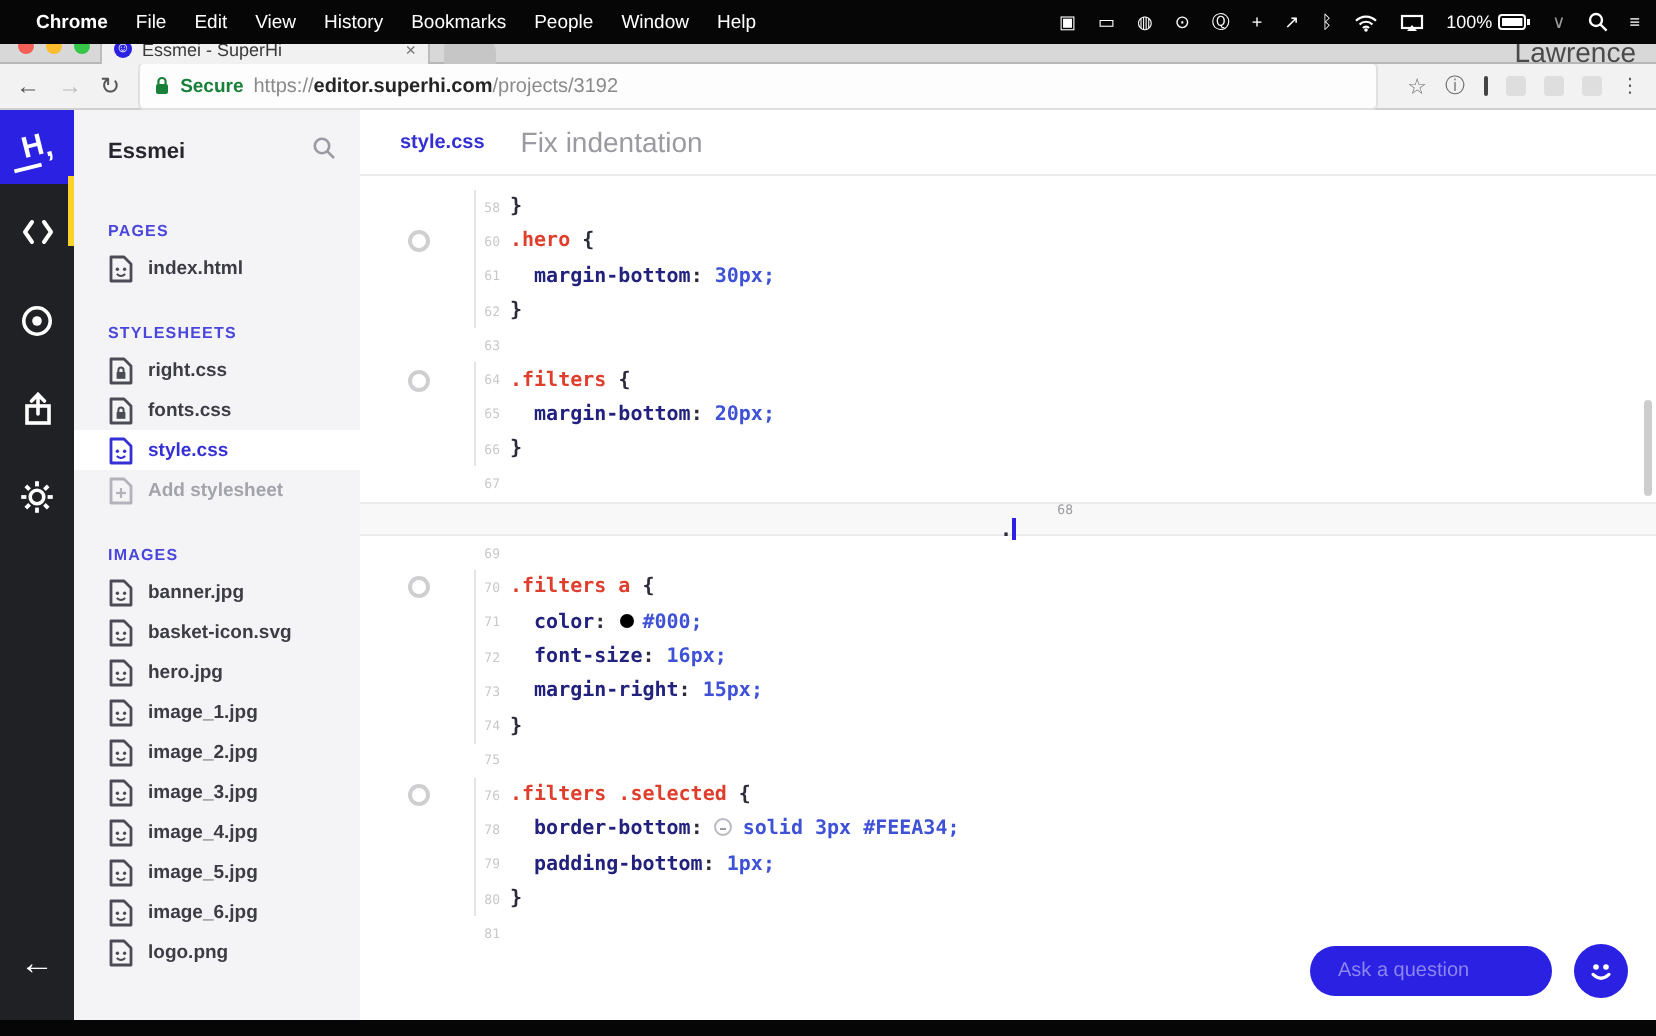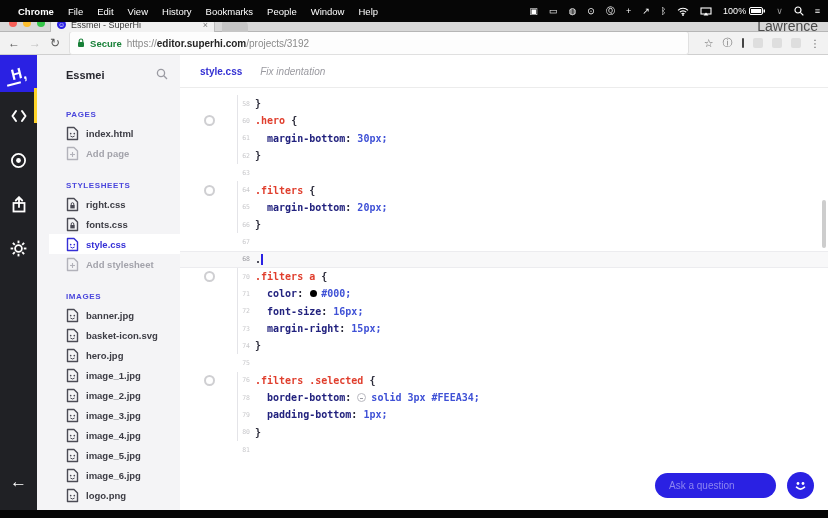--- a/index.html
+++ b/index.html
@@ -63,42 +63,42 @@
   .logo .hi { font-weight:bold; font-size:15px; transform:rotate(-14deg); letter-spacing:0; }
   .logo .slash { position:absolute; left:7px; bottom:7px; width:14px; height:2px; background:#fff;
     transform:rotate(-14deg); }
   .railicons { display:flex; flex-direction:column; align-items:center; padding-top:14px; gap:24px; }
   .ric { width:20px; height:20px; display:flex; align-items:center; justify-content:center; color:#fff; }
   .activebar { position:absolute; right:0; top:33px; width:3.5px; height:35px; background:#fdd32a; }
   .backarrow { position:absolute; left:0; width:37px; text-align:center; bottom:18px;
     color:#fff; font-size:17px; font-weight:bold; }
 
   .sidebar { width:143px; background:#f4f4f6; flex:none; overflow:hidden; position:relative;
-    font-size:9.5px;padding-left:12px; }
+    font-size:9.5px; }
   .sb-head { display:flex; align-items:center; justify-content:space-between; padding:13px 12px 10px 17px; }
   .sb-title { font-weight:bold; font-size:11px; color:#26262e; }
   .sb-section { margin-top:14px; }
   .sb-label { padding:4px 17px; font-size:8px; font-weight:bold; letter-spacing:.6px; color:#4a46dc; }
   .sb-item { display:flex; align-items:center; gap:7px; padding:3px 0 3px 17px; height:20px;
     color:#3c3c44; font-weight:bold; }
   .sb-item .docic { color:#4b4b55; display:flex; }
   .sb-item.add { color:#a3a3ab; font-weight:bold; }
   .sb-item.add .docic { color:#b2b2ba; }
   .sb-item.sel { background:#ffffff; color:#352fd6; }
   .sb-item.sel .docic { color:#352fd6; }
 
   .editor { flex:1; background:#fff; position:relative; overflow:hidden; }
   .ed-head { height:33px; border-bottom:1px solid #ececec; display:flex; align-items:center;
     padding-left:20px; gap:18px; }
   .ed-tab { font-size:10px; font-weight:bold; color:#3430d3; }
-  .ed-action { font-size:10px; color:#9a9aa0;font-style:italic; }
+  .ed-action { font-size:14px; color:#9a9aa0; }
   .code { position:relative; padding-top:7px; font-family:"DejaVu Sans Mono", monospace;
     font-size:10px; }
   .line { position:relative; height:17.3px; display:flex; align-items:center; white-space:pre; }
-  .line.hl { background:#f8f8f9; box-shadow: inset 0 1px 0 #ececef, inset 0 -1px 0 #ececef; }
+  .line.hl { background:#f8f8f9; box-shadow: inset 0 1px 0 #ececef, inset 0 -1px 0 #ececef; flex-direction: column; }
   .gut { width:75px; flex:none; text-align:right; padding-right:5px; font-size:6.5px;
     color:#c9c9cc; position:relative; }
   .line.hl .gut { color:#9a9aa0; }
   .marker { position:absolute; left:24px; top:50%; margin-top:-5.5px; width:11px; height:11px;
     border:2.5px solid #cfcfd2; border-radius:50%; }
   .guide { position:absolute; left:57px; top:0; bottom:0; border-left:1px solid #e4e4e8; }
   .ct { font-weight:bold; }
   .tk-s { color:#e03e2d; } .tk-b { color:#2b2b3a; } .tk-p { color:#22227e; }
   .tk-c { color:#2b2b3a; } .tk-v { color:#3f51d6; font-weight:bold; }
   .tk-e { color:#3f51d6; } .tk-t { color:#2b2b3a; }
@@ -282,30 +282,20 @@
               <span class="docic">
                 <svg width="13" height="15" viewBox="0 0 13 15">
                   <path d="M1.5 1.5 H8 L11.5 5 V13.5 H1.5 Z" fill="none" stroke="currentColor" stroke-width="1.4" stroke-linejoin="round"></path>
                   <circle cx="4.7" cy="7.6" r=".85" fill="currentColor"></circle>
                   <circle cx="8.3" cy="7.6" r=".85" fill="currentColor"></circle>
                   <path d="M4.4 10 Q6.5 12 8.6 10" fill="none" stroke="currentColor" stroke-width="1"></path>
                 </svg>
               </span>
               <span>index.html</span>
             </div>
-            <div class="sb-item add">
-              <span class="docic">
-                <svg width="13" height="15" viewBox="0 0 13 15">
-                  <path d="M1.5 1.5 H8 L11.5 5 V13.5 H1.5 Z" fill="none" stroke="currentColor" stroke-width="1.4" stroke-linejoin="round"></path>
-                  <line x1="6.5" y1="6" x2="6.5" y2="11" stroke="currentColor" stroke-width="1.1"></line>
-                  <line x1="4" y1="8.5" x2="9" y2="8.5" stroke="currentColor" stroke-width="1.1"></line>
-                </svg>
-              </span>
-              <span>Add page</span>
-            </div>
           </div>
           <div class="sb-section">
             <div class="sb-label">STYLESHEETS</div>
             <div class="sb-item">
               <span class="docic">
                 <svg width="13" height="15" viewBox="0 0 13 15">
                   <path d="M1.5 1.5 H8 L11.5 5 V13.5 H1.5 Z" fill="none" stroke="currentColor" stroke-width="1.4" stroke-linejoin="round"></path>
                   <rect x="4.3" y="8" width="4.4" height="3.4" fill="currentColor"></rect>
                   <path d="M5.2 8 V7 a1.3 1.3 0 0 1 2.6 0 V8" fill="none" stroke="currentColor" stroke-width="1"></path>
                 </svg>
@@ -469,20 +459,21 @@
           <div class="line"><span class="guide"></span><span class="gut">58</span><span class="ct"><span class="tk-b">}</span></span></div>
           <div class="line"><span class="guide"></span><span class="gut"><span class="marker"></span>60</span><span class="ct"><span class="tk-s">.hero</span><span class="tk-t"> </span><span class="tk-b">{</span></span></div>
           <div class="line"><span class="guide"></span><span class="gut">61</span><span class="ct"><span class="tk-p">  margin-bottom</span><span class="tk-c">: </span><span class="tk-v">30px</span><span class="tk-e">;</span></span></div>
           <div class="line"><span class="guide"></span><span class="gut">62</span><span class="ct"><span class="tk-b">}</span></span></div>
           <div class="line"><span class="gut">63</span><span class="ct"></span></div>
           <div class="line"><span class="guide"></span><span class="gut"><span class="marker"></span>64</span><span class="ct"><span class="tk-s">.filters</span><span class="tk-t"> </span><span class="tk-b">{</span></span></div>
           <div class="line"><span class="guide"></span><span class="gut">65</span><span class="ct"><span class="tk-p">  margin-bottom</span><span class="tk-c">: </span><span class="tk-v">20px</span><span class="tk-e">;</span></span></div>
           <div class="line"><span class="guide"></span><span class="gut">66</span><span class="ct"><span class="tk-b">}</span></span></div>
           <div class="line"><span class="gut">67</span><span class="ct"></span></div>
           <div class="line hl"><span class="gut">68</span><span class="ct"><span class="tk-t">.</span><span class="cursor"></span></span></div>
+          <div class="line"><span class="gut">69</span><span class="ct"></span></div>
           <div class="line"><span class="guide"></span><span class="gut"><span class="marker"></span>70</span><span class="ct"><span class="tk-s">.filters a</span><span class="tk-t"> </span><span class="tk-b">{</span></span></div>
           <div class="line"><span class="guide"></span><span class="gut">71</span><span class="ct"><span class="tk-p">  color</span><span class="tk-c">: </span><span class="swatch"></span><span class="tk-v">#000</span><span class="tk-e">;</span></span></div>
           <div class="line"><span class="guide"></span><span class="gut">72</span><span class="ct"><span class="tk-p">  font-size</span><span class="tk-c">: </span><span class="tk-v">16px</span><span class="tk-e">;</span></span></div>
           <div class="line"><span class="guide"></span><span class="gut">73</span><span class="ct"><span class="tk-p">  margin-right</span><span class="tk-c">: </span><span class="tk-v">15px</span><span class="tk-e">;</span></span></div>
           <div class="line"><span class="guide"></span><span class="gut">74</span><span class="ct"><span class="tk-b">}</span></span></div>
           <div class="line"><span class="gut">75</span><span class="ct"></span></div>
           <div class="line"><span class="guide"></span><span class="gut"><span class="marker"></span>76</span><span class="ct"><span class="tk-s">.filters .selected</span><span class="tk-t"> </span><span class="tk-b">{</span></span></div>
           <div class="line"><span class="guide"></span><span class="gut">78</span><span class="ct"><span class="tk-p">  border-bottom</span><span class="tk-c">: </span><span class="stepper"></span><span class="tk-v">solid 3px #FEEA34</span><span class="tk-e">;</span></span></div>
           <div class="line"><span class="guide"></span><span class="gut">79</span><span class="ct"><span class="tk-p">  padding-bottom</span><span class="tk-c">: </span><span class="tk-v">1px</span><span class="tk-e">;</span></span></div>
           <div class="line"><span class="guide"></span><span class="gut">80</span><span class="ct"><span class="tk-b">}</span></span></div>

